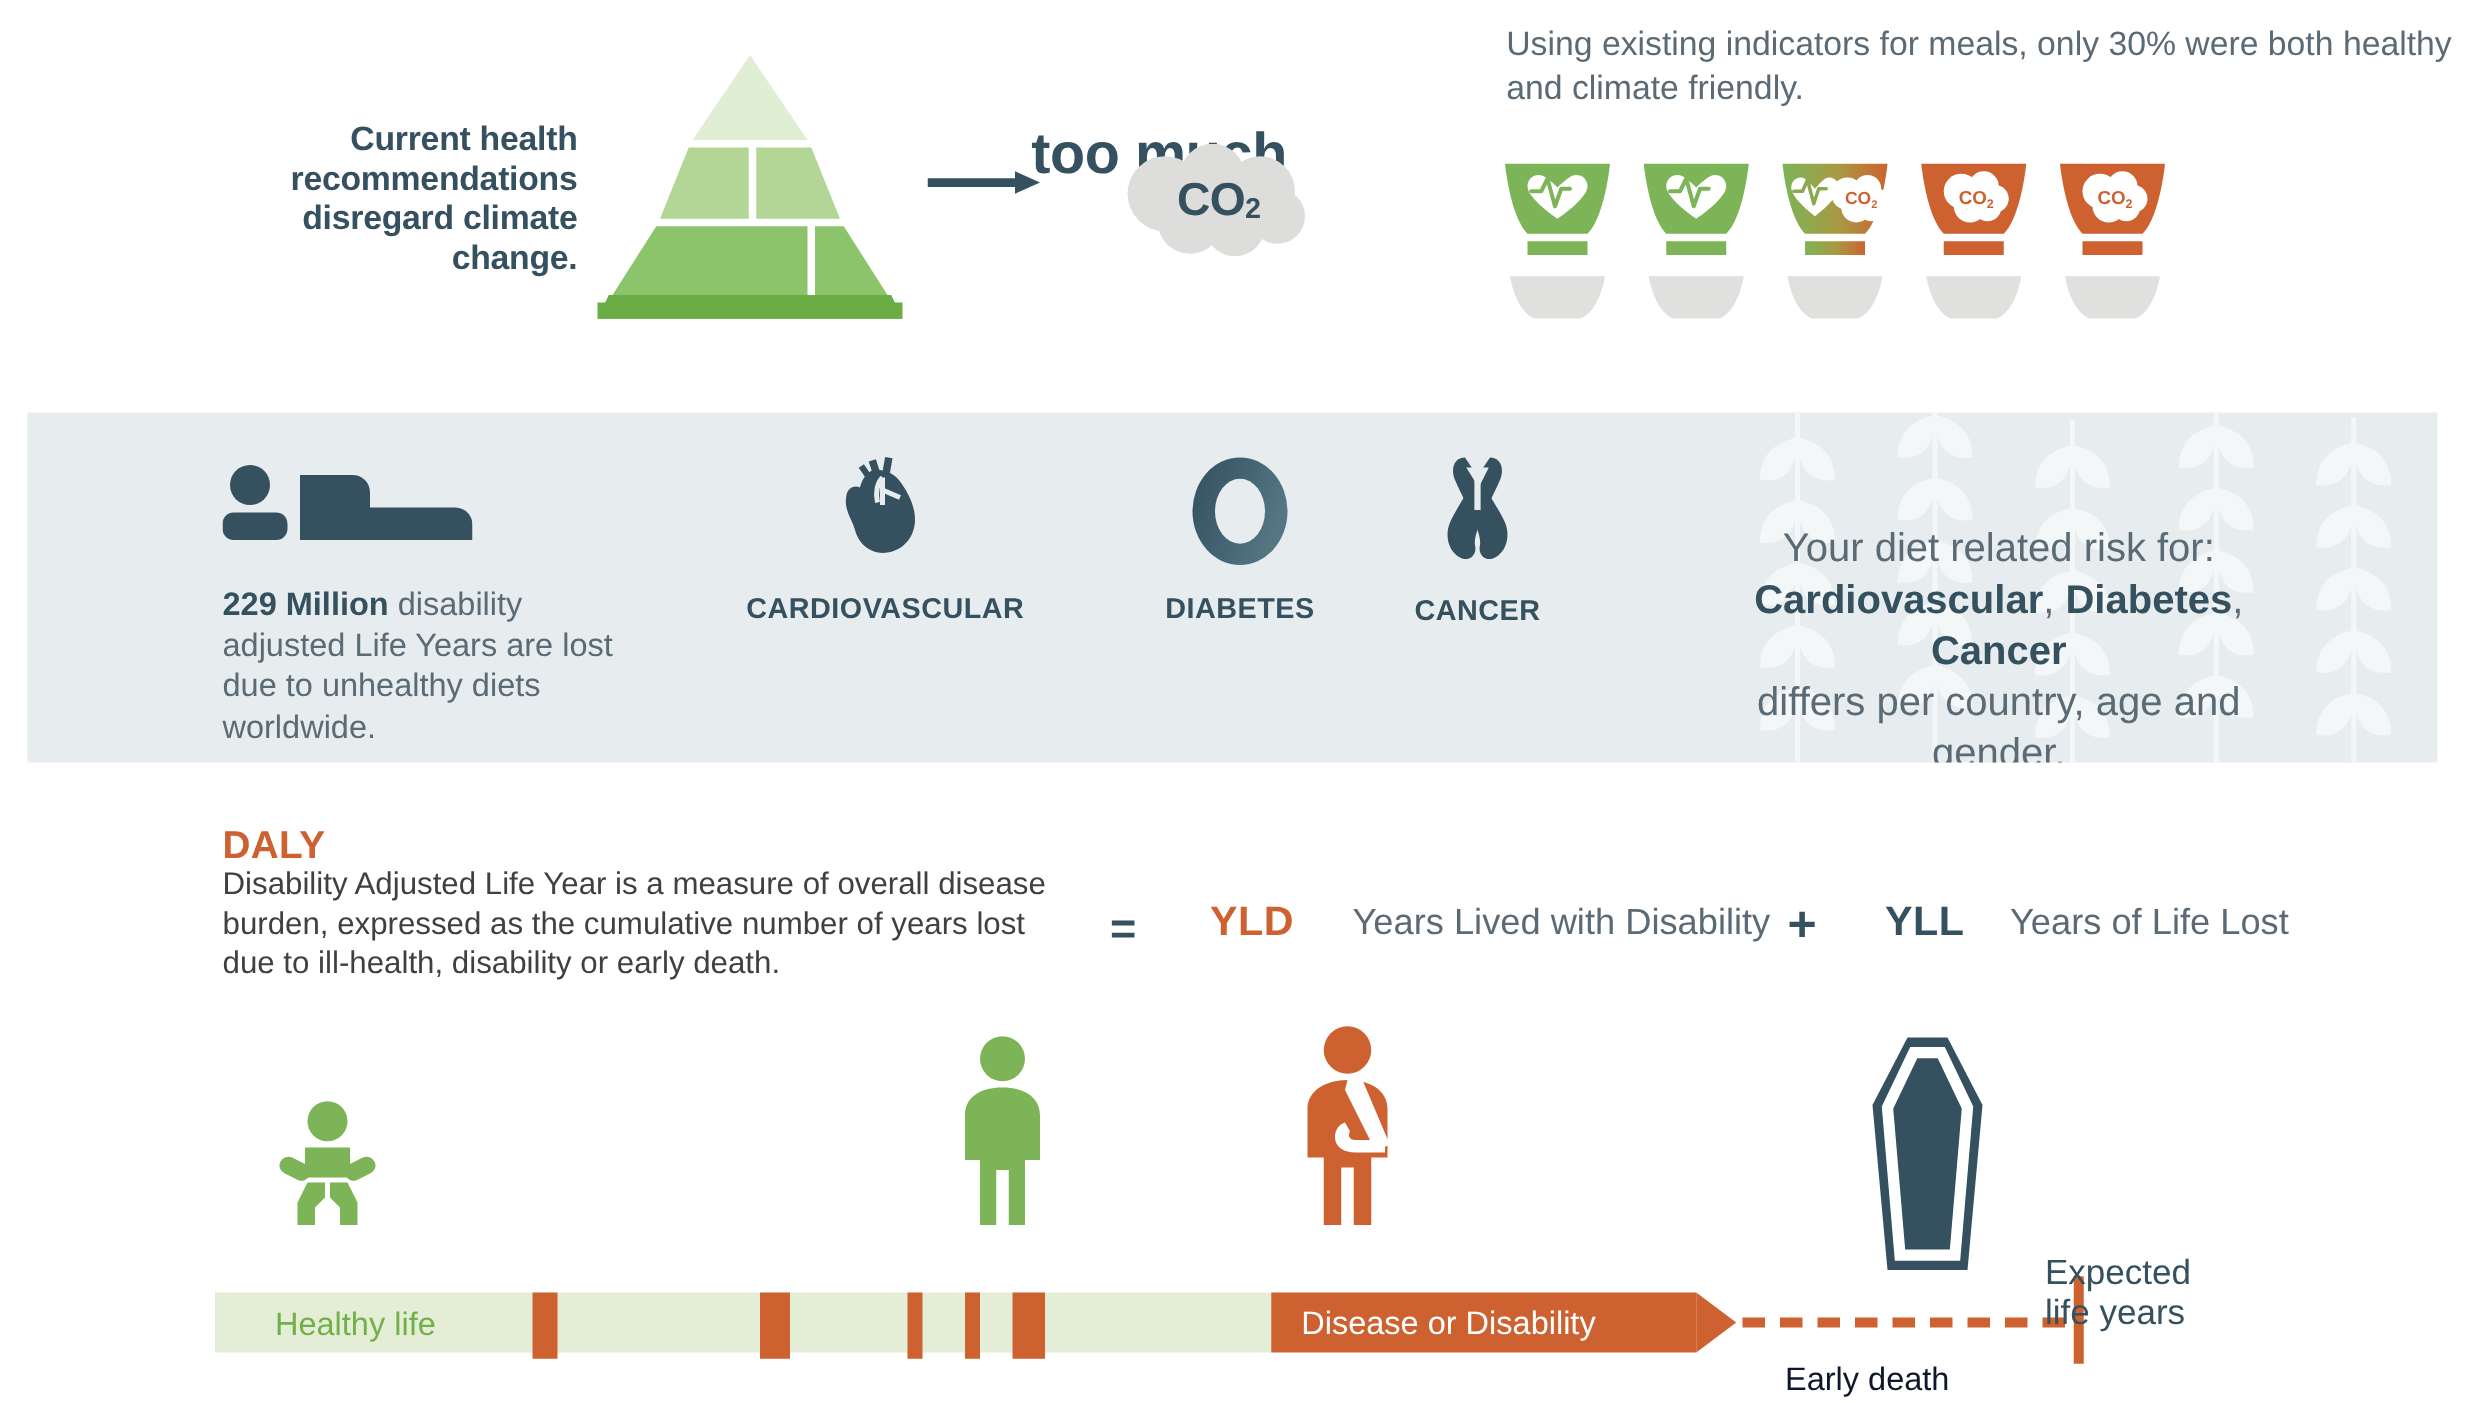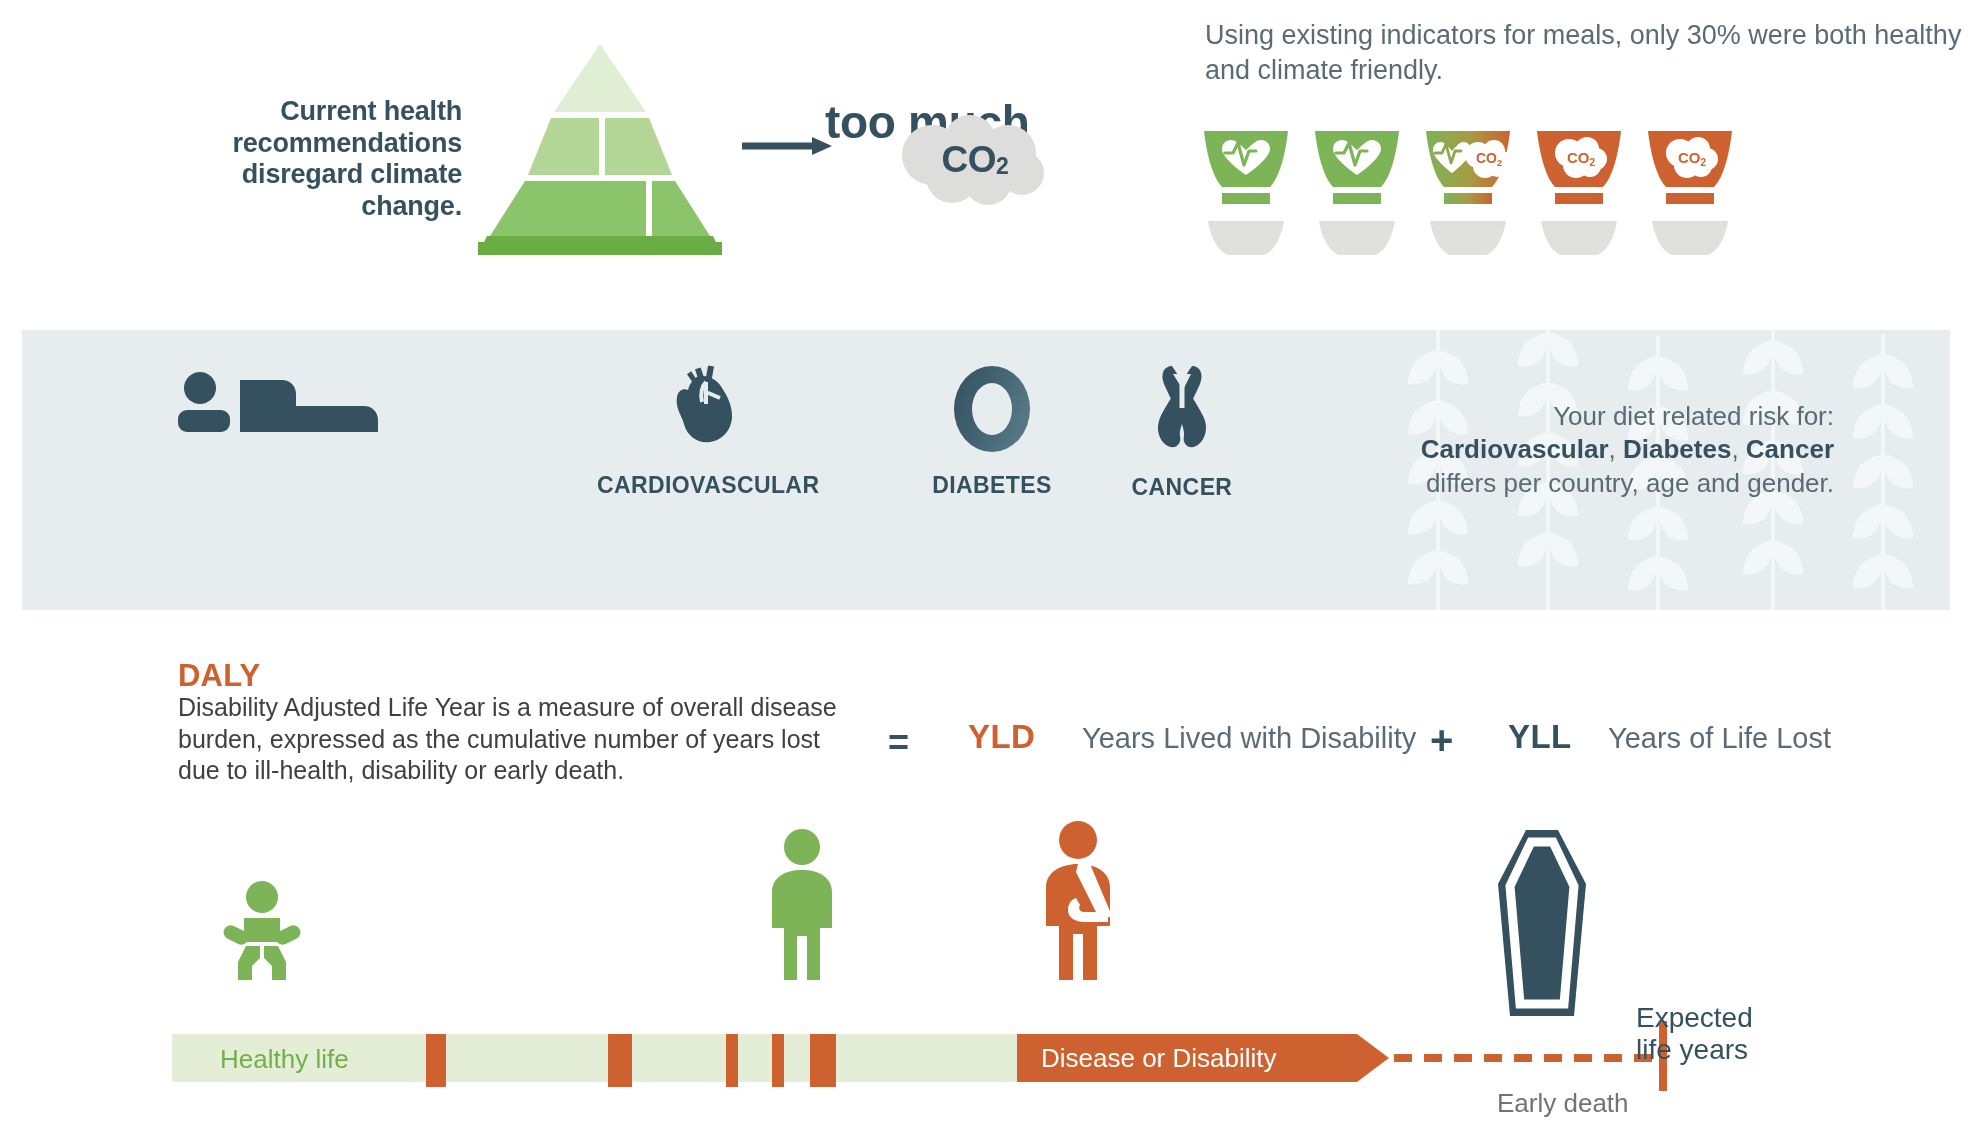--- a/index.html
+++ b/index.html
@@ -50,22 +50,22 @@
   .bed-icon{ width:200px; height:62px; }
   .bed-text{ margin-top:28px; font-size:26px; line-height:1.25; color:#5b6b75; }
   .bed-text b{ color:#35505f; font-weight:bold; }
 
   .disease-col{ position:absolute; top:34px; text-align:center; }
   .disease-col .lbl{
     margin-top:14px; font-size:23px; font-weight:bold;
     color:#35505f; letter-spacing:0.4px;
   }
   .risk-text{
-    position:absolute; right:116px; top:70px; width:470px; text-align:right;
-    font-size:26px; line-height:1.28; color:#5b6b75;
+    position:absolute; right:116px; top:88px; width:470px; text-align:center;
+    font-size:32px; line-height:1.28; color:#5b6b75;
   }
   .risk-text b{ color:#35505f; font-weight:bold; }
   .daly-head{
     position:absolute; left:178px; top:658px;
     font-size:31px; font-weight:bold; color:#cd6230; letter-spacing:0.2px;
   }
   .daly-desc{
     position:absolute; left:178px; top:692px; width:660px;
     font-size:25px; line-height:1.26; color:#404040;
   }
@@ -128,22 +128,22 @@
     position:absolute; left:1222px; top:20px; width:262px; height:8px;
   }
   .tl-dotted i{
     position:absolute; top:0; width:18px; height:8px; background:#cd6230;
   }
   .tl-endbar{
     position:absolute; left:1487px; top:-13px; width:8px; height:70px;
     background:#cd6230;
   }
   .tl-early-death{
-    position:absolute; left:1325px; top:54px;
-    font-size:26px; color:#737373;
+    position:absolute; left:1256px; top:54px;
+    font-size:26px; color:#0f172a;
   }
   .tl-expected{
     position:absolute; left:1464px; top:-32px; width:130px;
     font-size:28px; line-height:1.15; color:#35505f;
   }
 </style>
 </head>
 <body>
 
 <div class="page">
@@ -357,20 +357,23 @@
         </g>
       </g>
     </svg>
 
     <div class="bed-block">
       <svg class="bed-icon" viewBox="0 0 200 62">
         <circle cx="22" cy="16" r="16" fill="#35505f"></circle>
         <rect x="0" y="38" width="52" height="22" rx="9" fill="#35505f"></rect>
         <path d="M62,8 L104,8 C112,8 118,14 118,22 L118,34 L186,34 C194,34 200,40 200,48 L200,60 L62,60 Z" fill="#35505f"></path>
       </svg>
+      <div class="bed-text">
+        <b>229 Million</b><span> disability adjusted Life Years are lost due to unhealthy diets worldwide.</span>
+      </div>
     </div>
 
     <div class="disease-col" style="left:575px; width:220px;">
       <svg width="90" height="90" viewBox="0 0 90 90">
         <g fill="#35505f">
           <path d="M42,12 C34,10 28,18 26,26 C22,24 16,26 15,33 C13,44 20,52 22,60 C25,72 36,80 48,78 C62,76 70,64 70,52 C70,40 64,30 60,24 C56,17 50,13 42,12 Z"></path>
           <rect x="35" y="4" width="6" height="14" transform="rotate(-18 38 11)"></rect>
           <rect x="45" y="2" width="6" height="13" transform="rotate(10 48 8)"></rect>
           <rect x="28" y="8" width="5" height="12" transform="rotate(-34 30 14)"></rect>
         </g>

